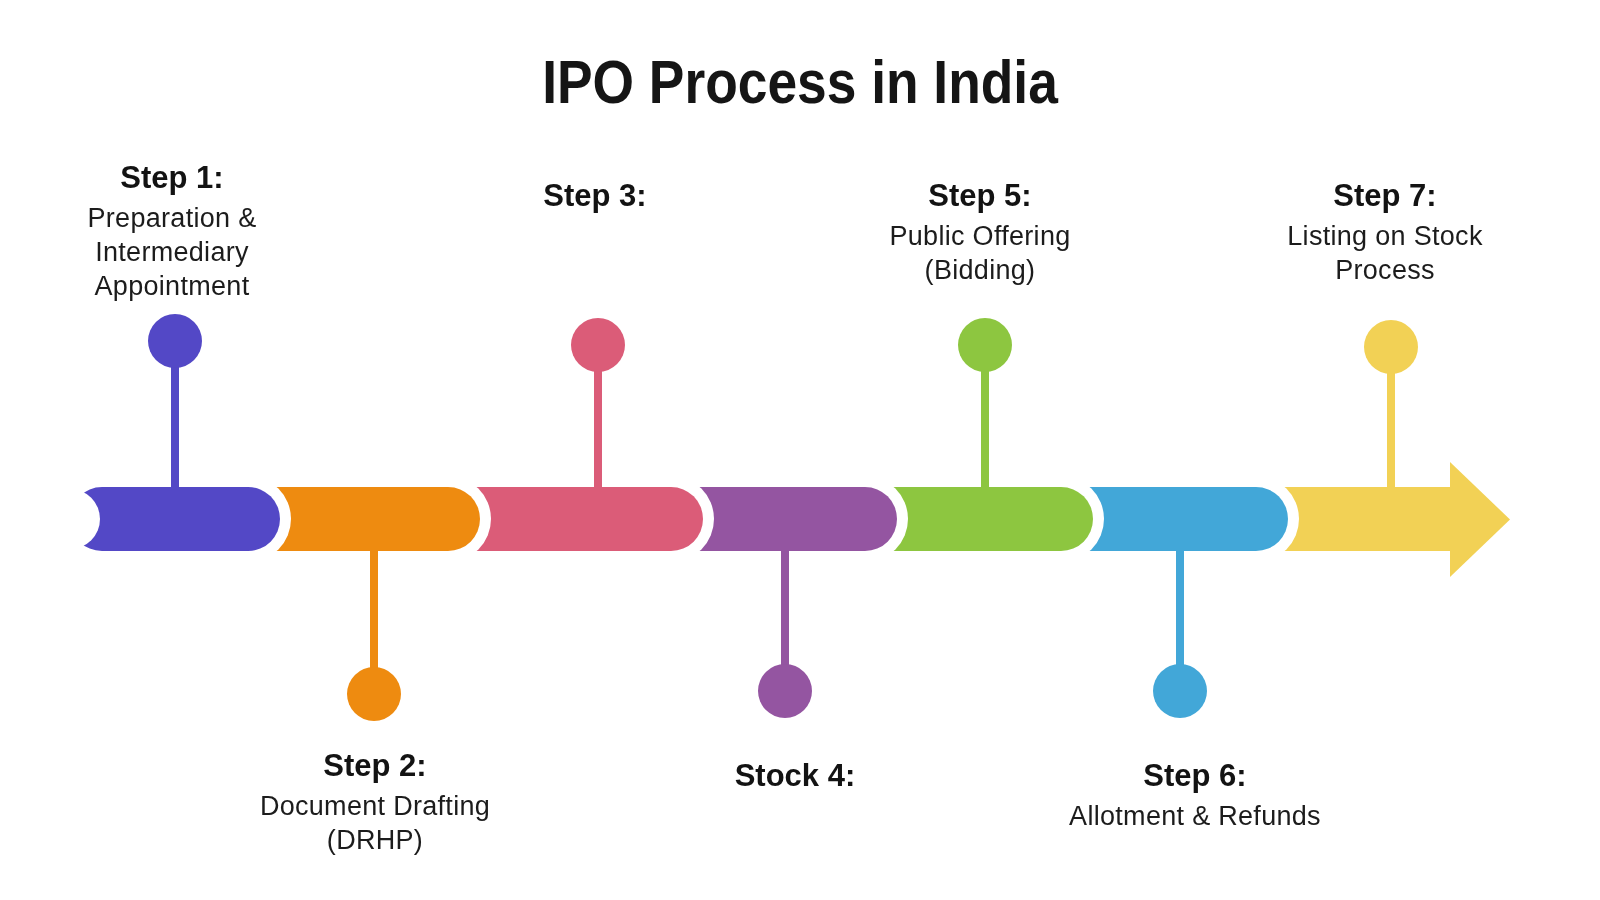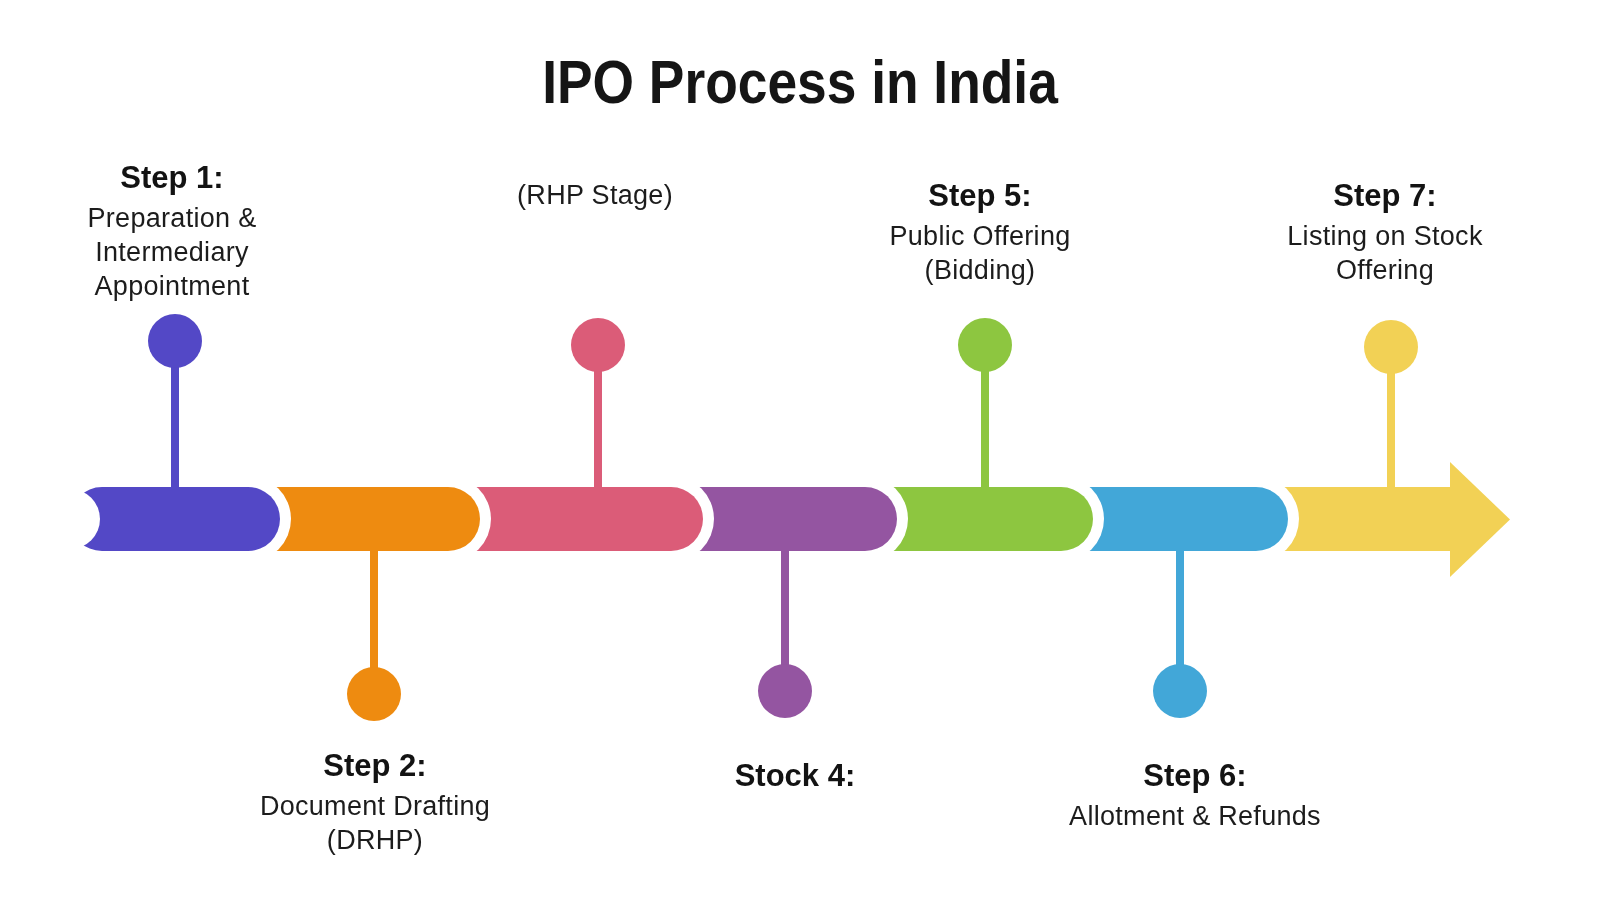--- a/index.html
+++ b/index.html
@@ -39,33 +39,33 @@
   <div class="title">IPO Process in India</div>
 
   <div class="step-text" style="left:42px;top:160px;width:260px;">
     <div class="step-name">Step 1:</div>
     <div class="step-line">Preparation &amp;</div>
     <div class="step-line">Intermediary</div>
     <div class="step-line">Appointment</div>
   </div>
 
   <div class="step-text" style="left:445px;top:178px;width:300px;">
-    <div class="step-line">(RHP Stage)</div>
+    <div class="step-name">Step 3:</div>
   </div>
 
   <div class="step-text" style="left:830px;top:178px;width:300px;">
     <div class="step-name">Step 5:</div>
     <div class="step-line">Public Offering</div>
     <div class="step-line">(Bidding)</div>
   </div>
 
   <div class="step-text" style="left:1235px;top:178px;width:300px;">
     <div class="step-name">Step 7:</div>
     <div class="step-line">Listing on Stock</div>
-    <div class="step-line">Offering</div>
+    <div class="step-line">Process</div>
   </div>
 
   <div class="step-text" style="left:225px;top:748px;width:300px;">
     <div class="step-name">Step 2:</div>
     <div class="step-line">Document Drafting</div>
     <div class="step-line">(DRHP)</div>
   </div>
 
   <div class="step-text" style="left:645px;top:758px;width:300px;">
     <div class="step-name">Stock 4:</div>

